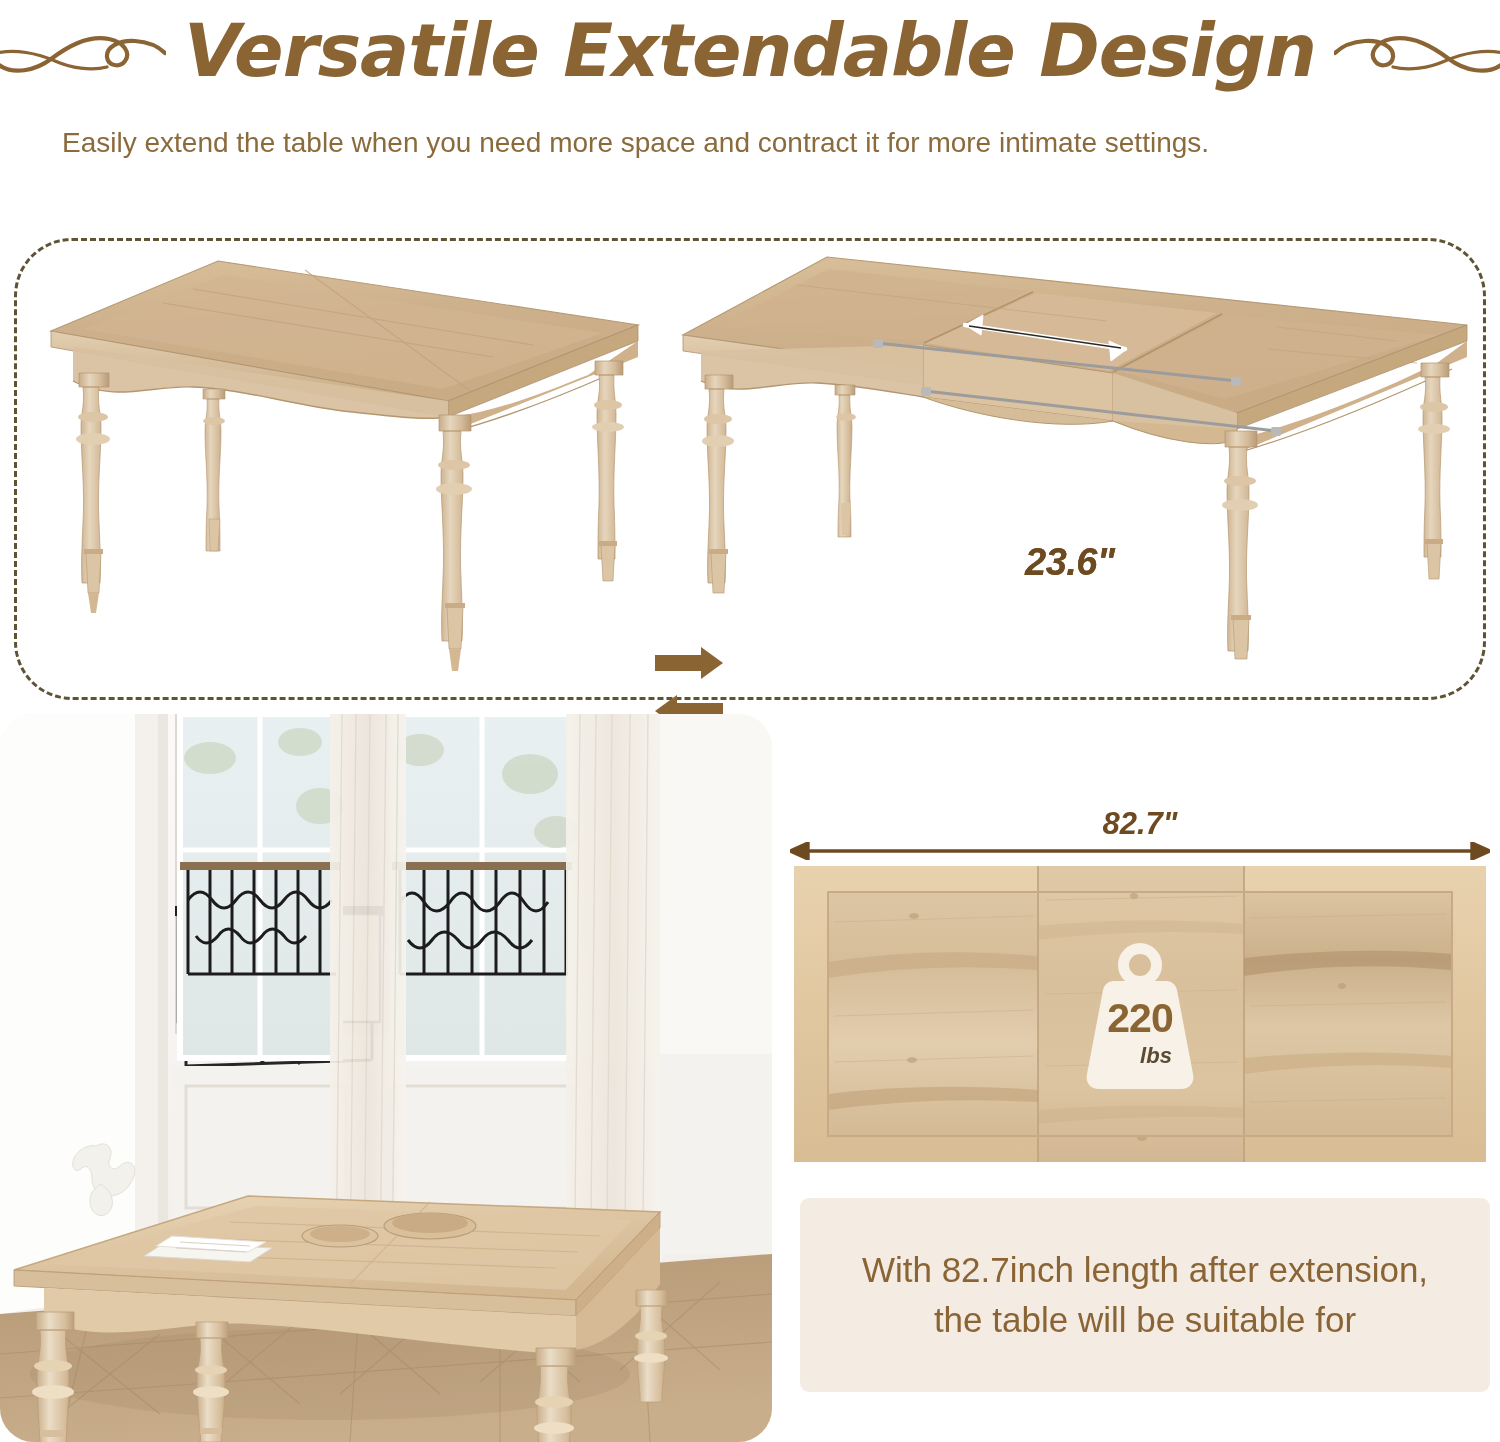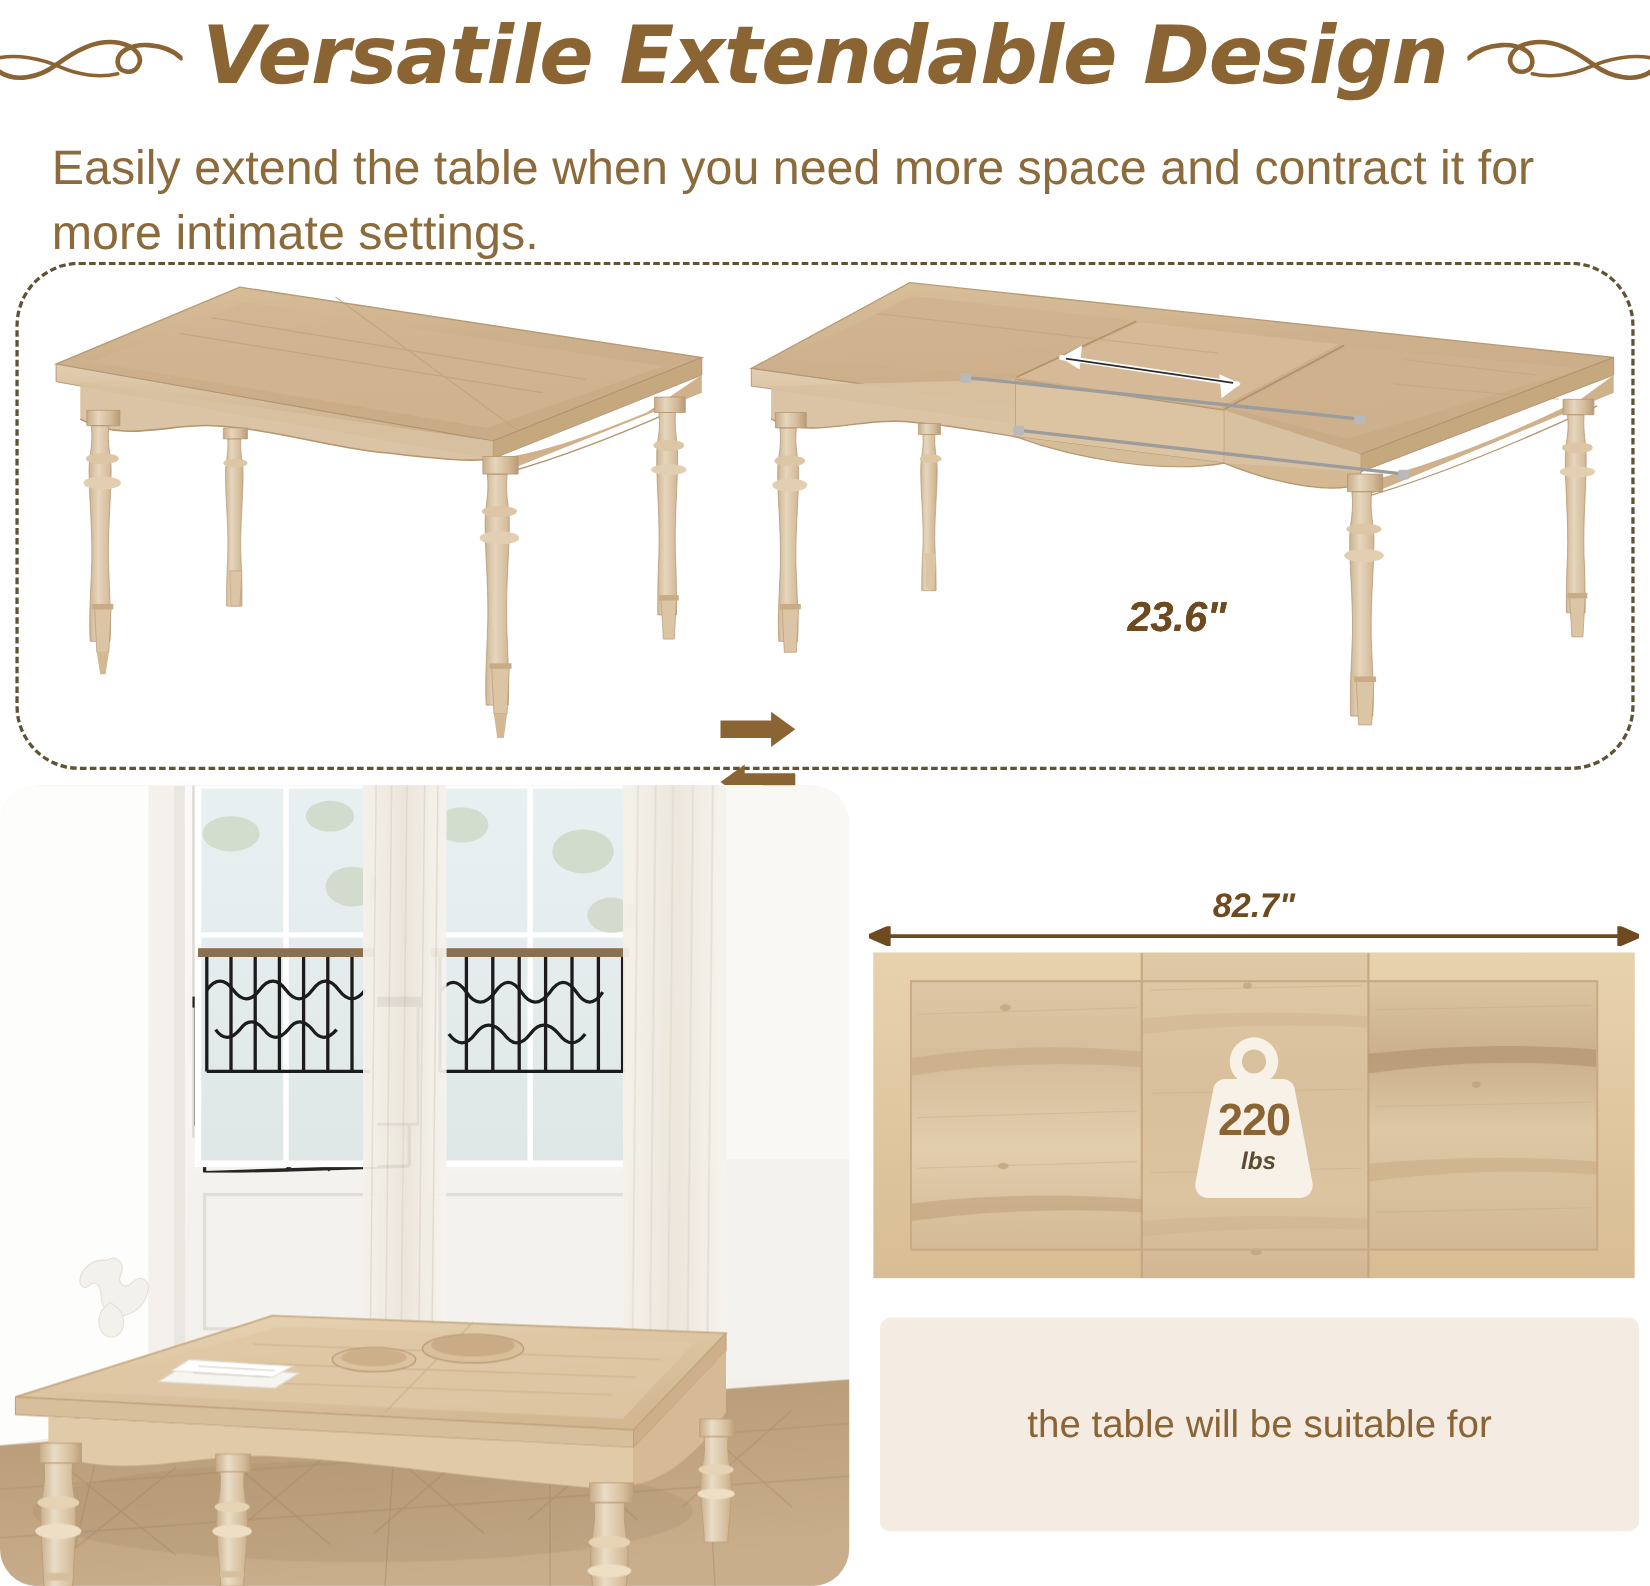--- a/index.html
+++ b/index.html
@@ -26,22 +26,22 @@
     color:#8B6434;
     letter-spacing:-1px;
     white-space:nowrap;
     line-height:1;
   }
   .flourish { flex:0 0 auto; }
   .flourish.left { margin-right:-6px; }
   .flourish.right { margin-left:-6px; }
 
   .subtitle {
-    position:absolute; left:47px; top:124px; width:1390px;
-    font-size:44px;
+    position:absolute; left:62px; top:124px; width:1390px;
+    font-size:28px;
     line-height:1.33;
     color:#8B6A3C;
     font-weight:400;
   }
 
   
   .extend-panel {
     position:absolute; left:14px; top:238px;
     width:1472px; height:462px;
     border:3px dashed #5E5334;
@@ -124,21 +124,21 @@
     width:120px; height:150px;
   }
   .weight-num {
     position:absolute; left:0; top:56px; width:120px;
     text-align:center;
     font-size:41px; font-weight:bold;
     color:#8A6433;
     letter-spacing:-1px;
   }
   .weight-unit {
-    position:absolute; left:4px; top:104px; width:120px;
+    position:absolute; left:16px; top:104px; width:120px;
     text-align:center;
     font-size:22px; font-weight:bold;
     color:#5B4B33;
     font-style:italic;
   }
 
   .caption-box {
     position:absolute; left:800px; top:1198px;
     width:690px; height:194px;
     background:#F4EBE2;
@@ -666,15 +666,16 @@
         <circle cx="60" cy="26" r="11" fill="#d9c09c"></circle>
       </svg>
       <div class="weight-num">220</div>
       <div class="weight-unit">lbs</div>
     </div>
   </div>
 </div>
 
 <div class="caption-box">
   <div class="caption-text">
+    <div>With 82.7inch length after extension,</div>
     <div>the table will be suitable for</div>
   </div>
 </div>
 
 </body></html>

